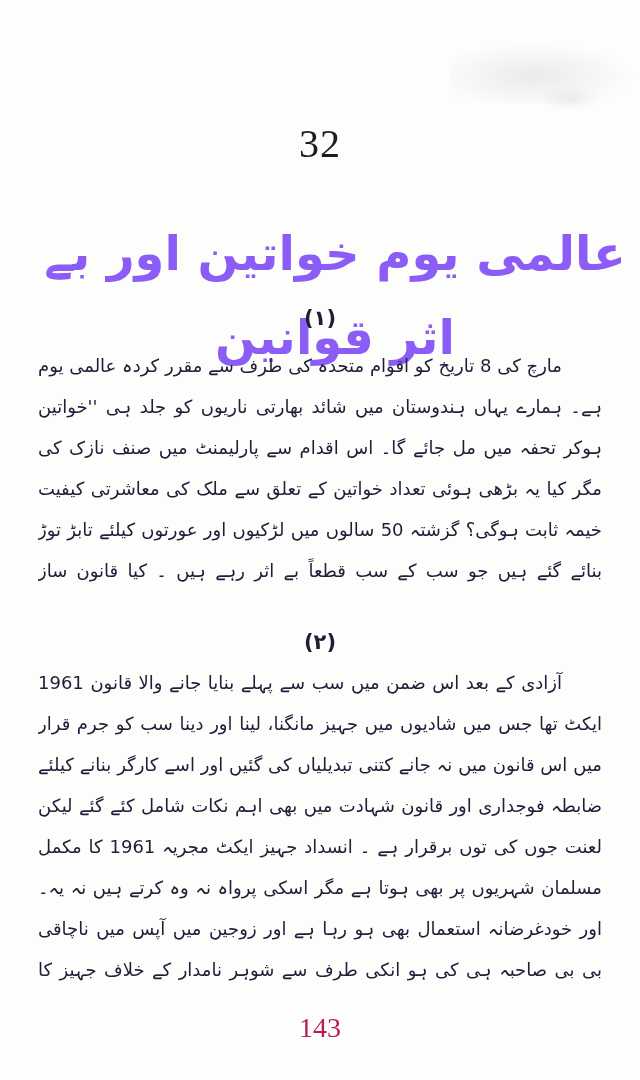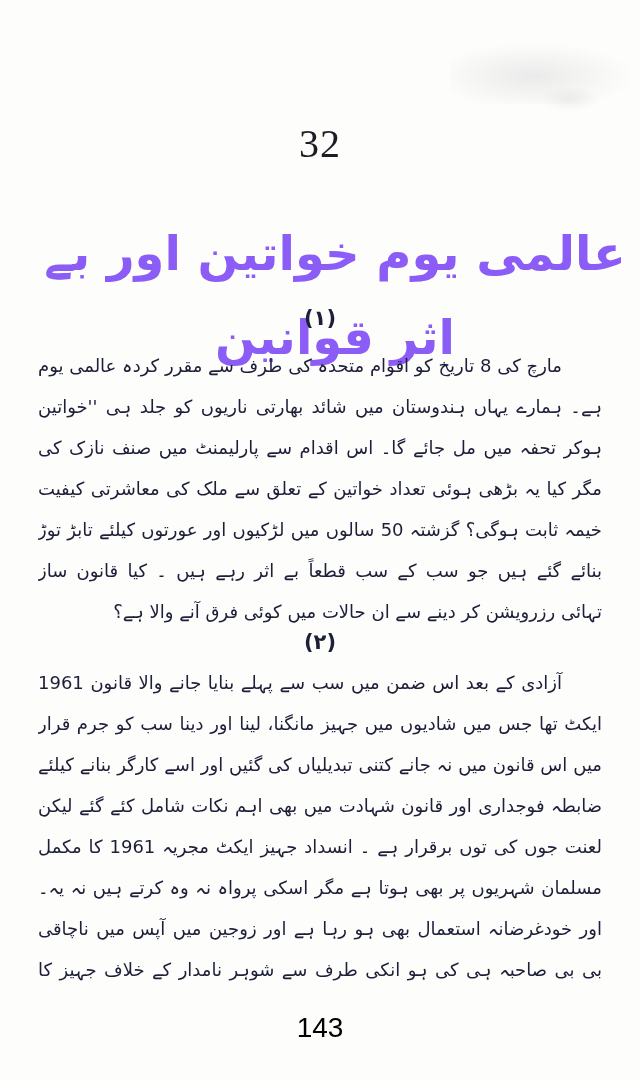--- a/index.html
+++ b/index.html
@@ -99,23 +99,23 @@
   }
   .line.end-right {
     text-align-last: right;
   }
   .page-number {
     position: absolute;
     top: 1012px;
     left: 0;
     width: 100%;
     text-align: center;
-    font-family: Liberation Sans, sans-serif;
+    font-family: Liberation Serif, serif;
     font-size: 28px;
-    color: #000000;
+    color: #be185d;
   }
 </style>
 </head>
 <body>
 
 <div class="page">
 
   <div class="smudge"></div>
   <div class="smudge2"></div>
 
@@ -125,21 +125,20 @@
 
   <div class="section-marker marker-1">(١)</div>
 
   <div class="paragraph para-1">
     <div class="line indent">مارچ کی 8 تاریخ کو اقوام متحدہ کی طرف سے مقرر کردہ عالمی یوم خواتین ہر سال منایا جاتا</div>
     <div class="line">ہے۔ ہمارے یہاں ہندوستان میں شائد بھارتی ناریوں کو جلد ہی ''خواتین رزرویشن بل'' پاس</div>
     <div class="line">ہوکر تحفہ میں مل جائے گا۔ اس اقدام سے پارلیمنٹ میں صنف نازک کی نمائندگی کچھ بڑھ جائے گی</div>
     <div class="line">مگر کیا یہ بڑھی ہوئی تعداد خواتین کے تعلق سے ملک کی معاشرتی کیفیت میں کسی انقلاب کا پیش</div>
     <div class="line">خیمہ ثابت ہوگی؟ گزشتہ 50 سالوں میں لڑکیوں اور عورتوں کیلئے تابڑ توڑ نہ جانے کتنے قوانین</div>
     <div class="line">بنائے گئے ہیں جو سب کے سب قطعاً بے اثر رہے ہیں ۔ کیا قانون ساز اداروں میں خواتین کیلئے ایک</div>
-    <div class="line end-right">تہائی رزرویشن کر دینے سے ان حالات میں کوئی فرق آنے والا ہے؟</div>
   </div>
 
   <div class="section-marker marker-2">(٢)</div>
 
   <div class="paragraph para-2">
     <div class="line indent">آزادی کے بعد اس ضمن میں سب سے پہلے بنایا جانے والا قانون 1961 کا انسداد جہیز</div>
     <div class="line">ایکٹ تھا جس میں شادیوں میں جہیز مانگنا، لینا اور دینا سب کو جرم قرار دیا گیا تھا۔ بعد کے برسوں</div>
     <div class="line">میں اس قانون میں نہ جانے کتنی تبدیلیاں کی گئیں اور اسے کارگر بنانے کیلئے انڈین پینل کوڈ،</div>
     <div class="line">ضابطہ فوجداری اور قانون شہادت میں بھی اہم نکات شامل کئے گئے لیکن پھر بھی جہیزی لین دین کی</div>
     <div class="line">لعنت جوں کی توں برقرار ہے ۔ انسداد جہیز ایکٹ مجریہ 1961 کا مکمل اطلاق دیگر فرقوں کی طرح</div>

